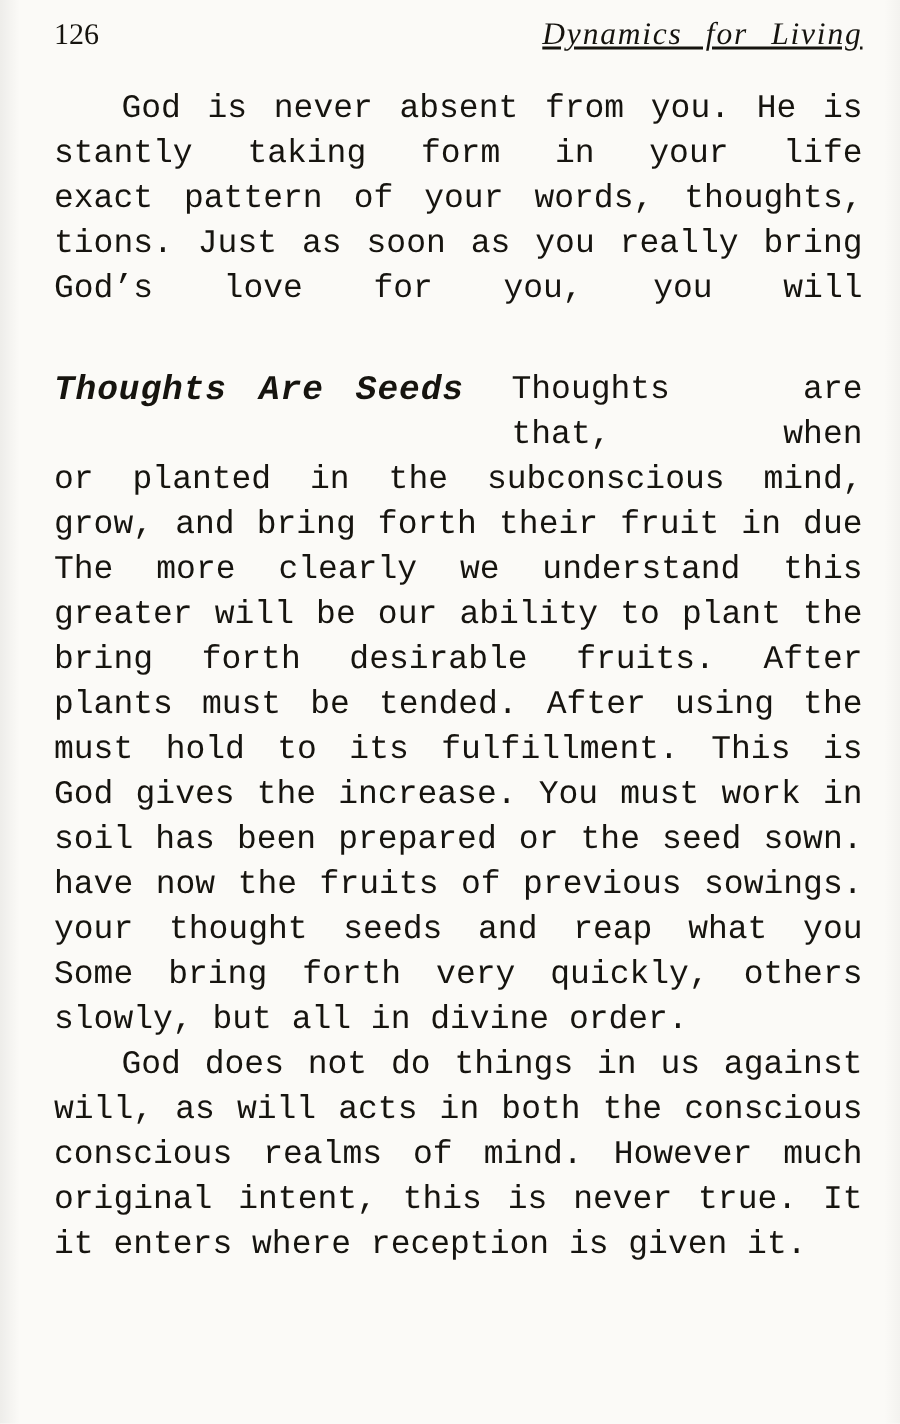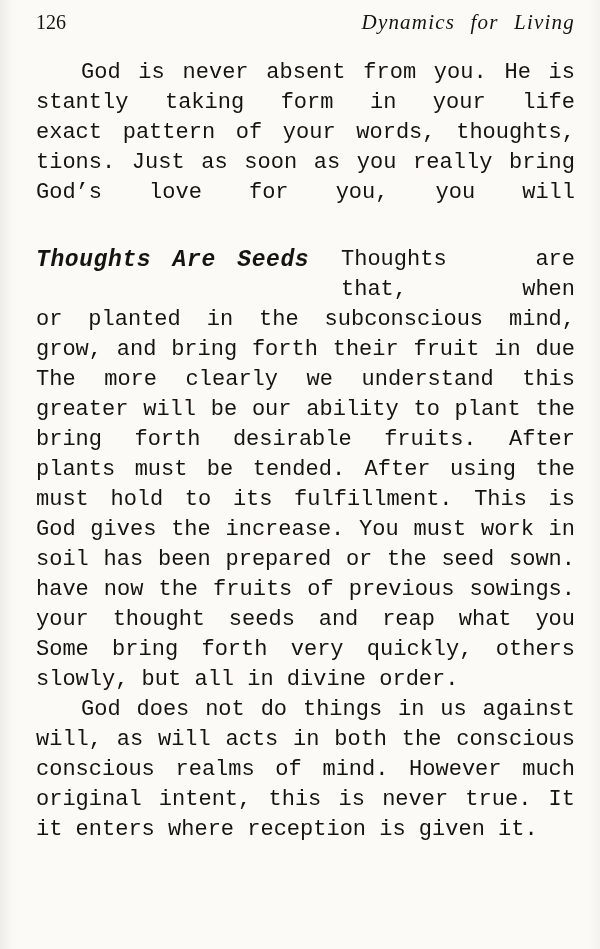--- a/index.html
+++ b/index.html
@@ -43,20 +43,21 @@
   .page-number {
     font-size: 20px;
     line-height: 26px;
   }
   .running-title {
     font-size: 21px;
     font-style: italic;
     letter-spacing: 1.2px;
     word-spacing: 9px;
     line-height: 26px;
+    text-decoration: underline;
   }
   .body-text { margin-top: 19px; font-family: Liberation Mono, monospace; }
   .line {
     font-size: 22px;
     line-height: 30px;
     height: 30px;
     text-align: justify;
     text-align-last: justify;
     overflow: hidden;
   }

